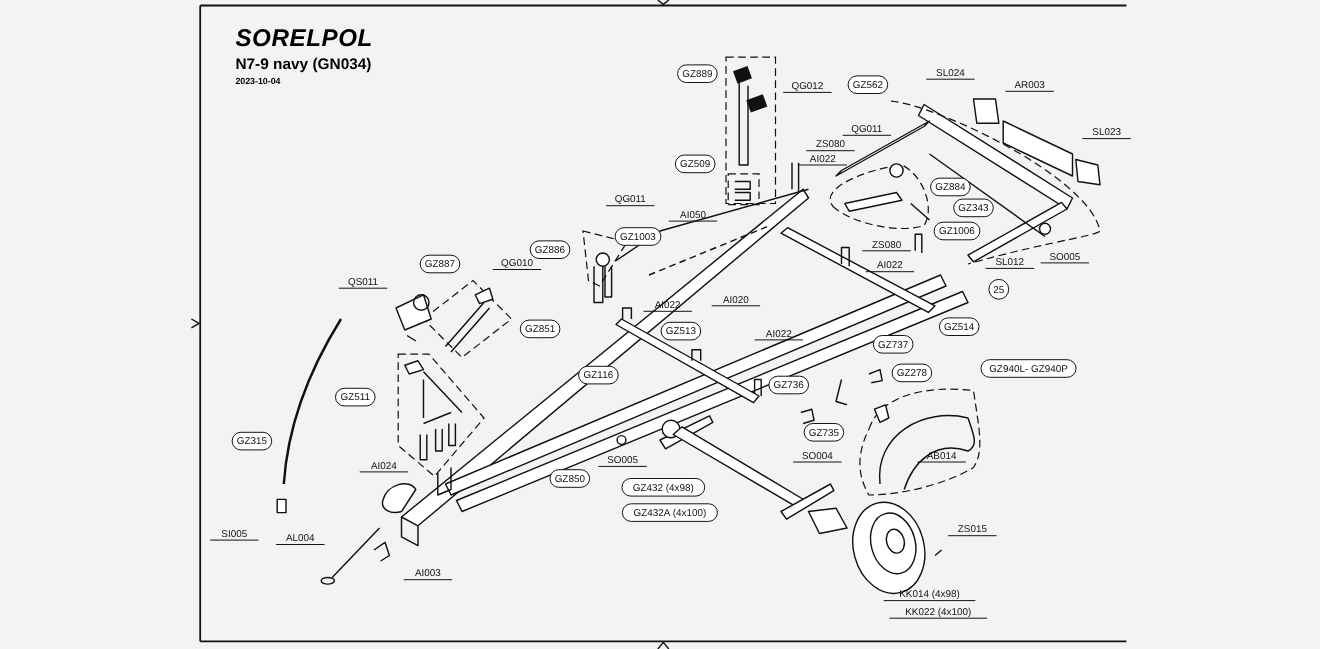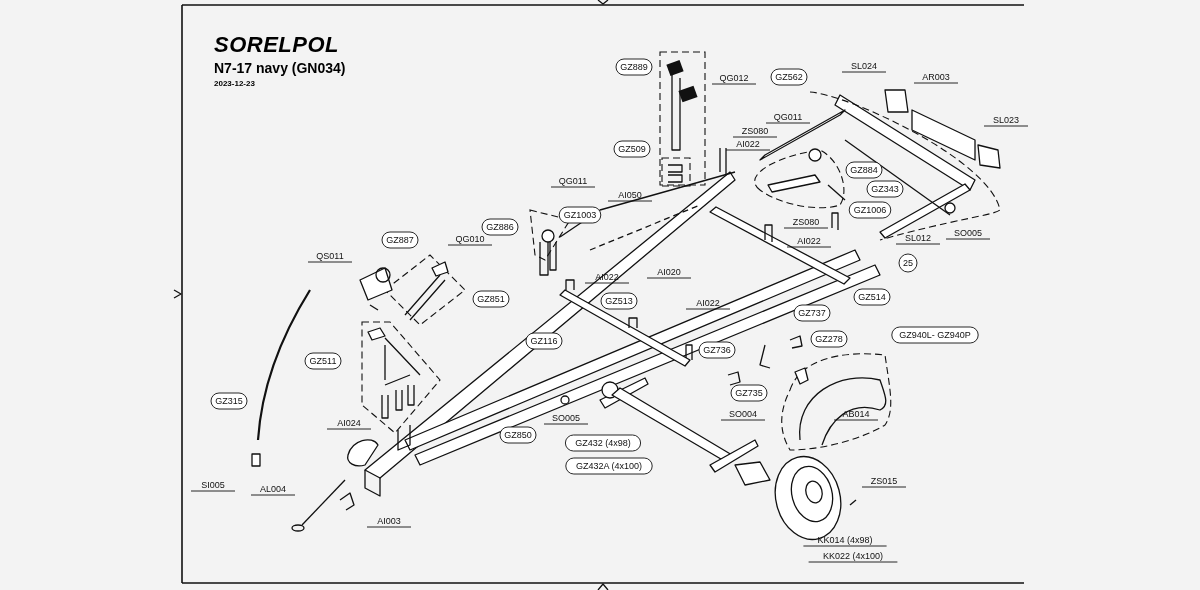--- a/index.html
+++ b/index.html
@@ -3,41 +3,41 @@
 <meta charset="utf-8">
 <style>
   html, body { margin: 0; padding: 0; }
   body {
     width: 1200px; height: 590px; overflow: hidden;
     background: #f3f3f3;
     font-family: "Liberation Sans", sans-serif;
     position: relative;
   }
   #stage { position: absolute; left: 0; top: 0; width: 1200px; height: 590px; }
-  .title-block { position: absolute; left: 214px; top: 32px; color: #000; }
+  .title-block { position: absolute; left: 214px; top: 22px; color: #000; }
   .brand { font-size: 22px; font-weight: bold; font-style: italic; letter-spacing: 0.5px; line-height: 26px; }
   .model { font-size: 14px; font-weight: bold; line-height: 17px; margin-top: 2px; }
   .vin { font-size: 14px; font-weight: bold; line-height: 17px; letter-spacing: 1px; white-space: pre; }
   .date { font-size: 8px; font-weight: bold; line-height: 12px; margin-top: 1px; }
   svg text { font-family: "Liberation Sans", sans-serif; font-size: 9px; fill: #111; }
   .part { stroke: #111; stroke-width: 1.3; fill: none; stroke-linejoin: round; }
   .partf { stroke: #111; stroke-width: 1.3; fill: #fff; stroke-linejoin: round; }
   .thick { stroke: #111; stroke-width: 2.2; fill: none; }
   .dash { stroke: #111; stroke-width: 1.1; fill: none; stroke-dasharray: 7 4; }
   .lead { stroke: #111; stroke-width: 0.9; fill: none; }
   .bubble { stroke: #111; stroke-width: 0.9; fill: #fff; }
   .frame { stroke: #111; stroke-width: 1.6; fill: none; }
 </style>
 </head>
 <body>
 
 <div class="title-block">
   <div class="brand">SORELPOL</div>
-  <div class="model">N7-17 navy (GN034)</div>
-  <div class="date">2023-12-23</div>
+  <div class="model">N7-9 navy (GN034)</div>
+  <div class="date">2023-10-04</div>
 </div>
 
 <svg id="stage" viewBox="0 0 1200 590" xmlns="http://www.w3.org/2000/svg">
 
   <g>
     <line class="frame" x1="182" y1="5" x2="1024" y2="5"></line>
     <line class="frame" x1="182" y1="5" x2="182" y2="583"></line>
     <line class="frame" x1="182" y1="583" x2="1024" y2="583"></line>
     <path class="part" d="M598 0 L603 4 L608 0"></path>
     <path class="part" d="M598 590 L603 584 L608 590"></path>

